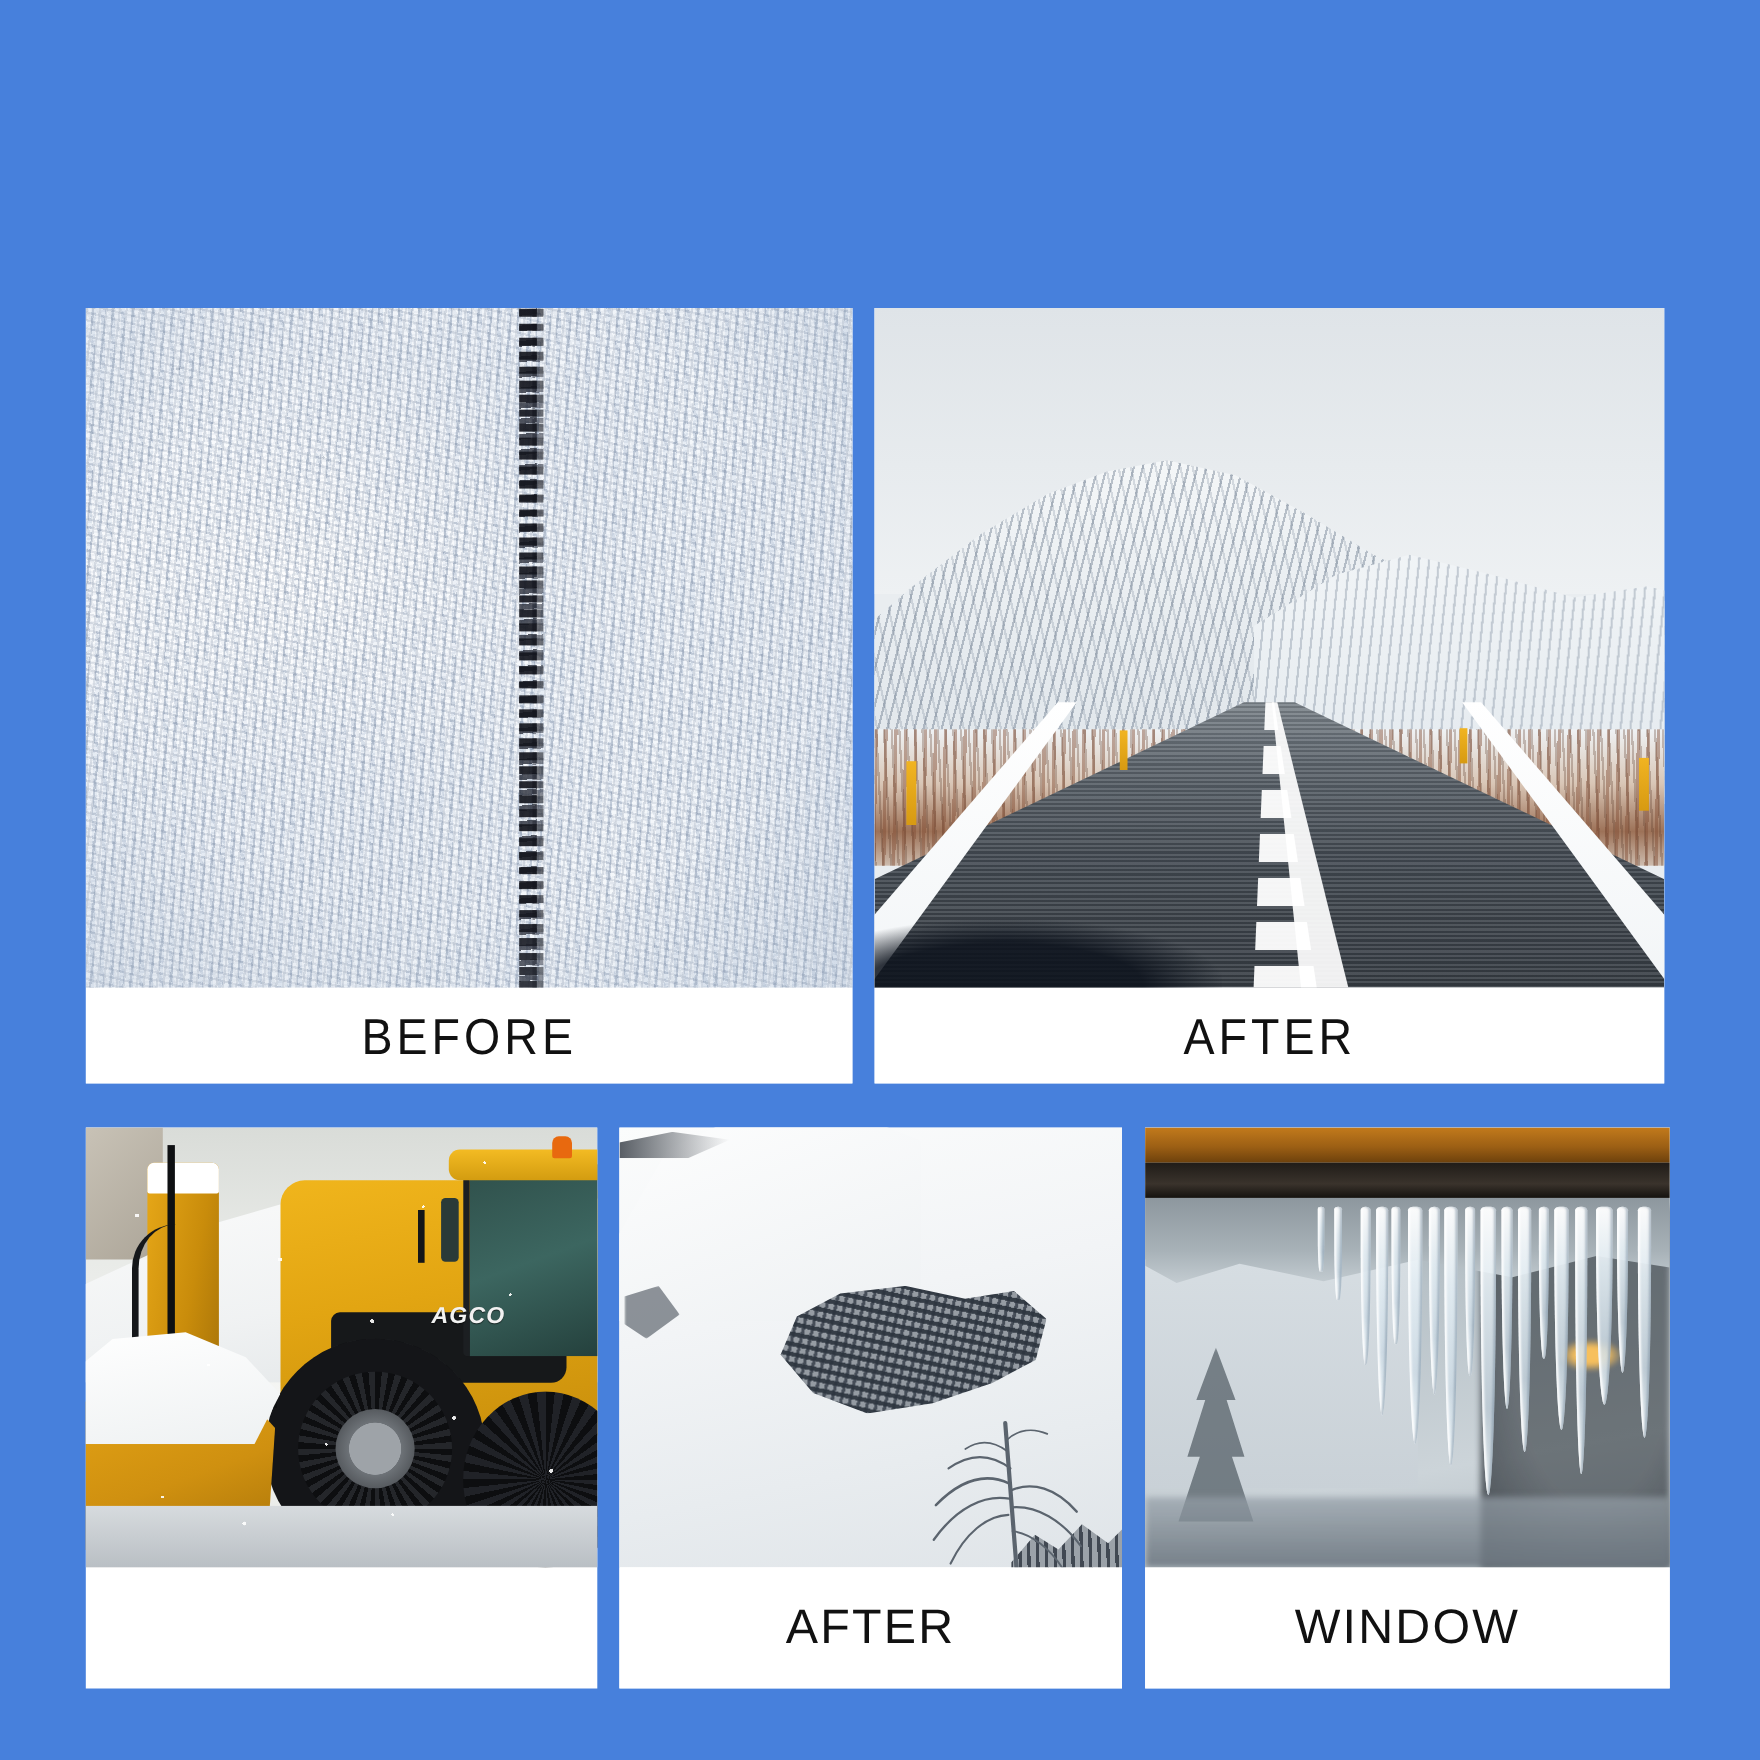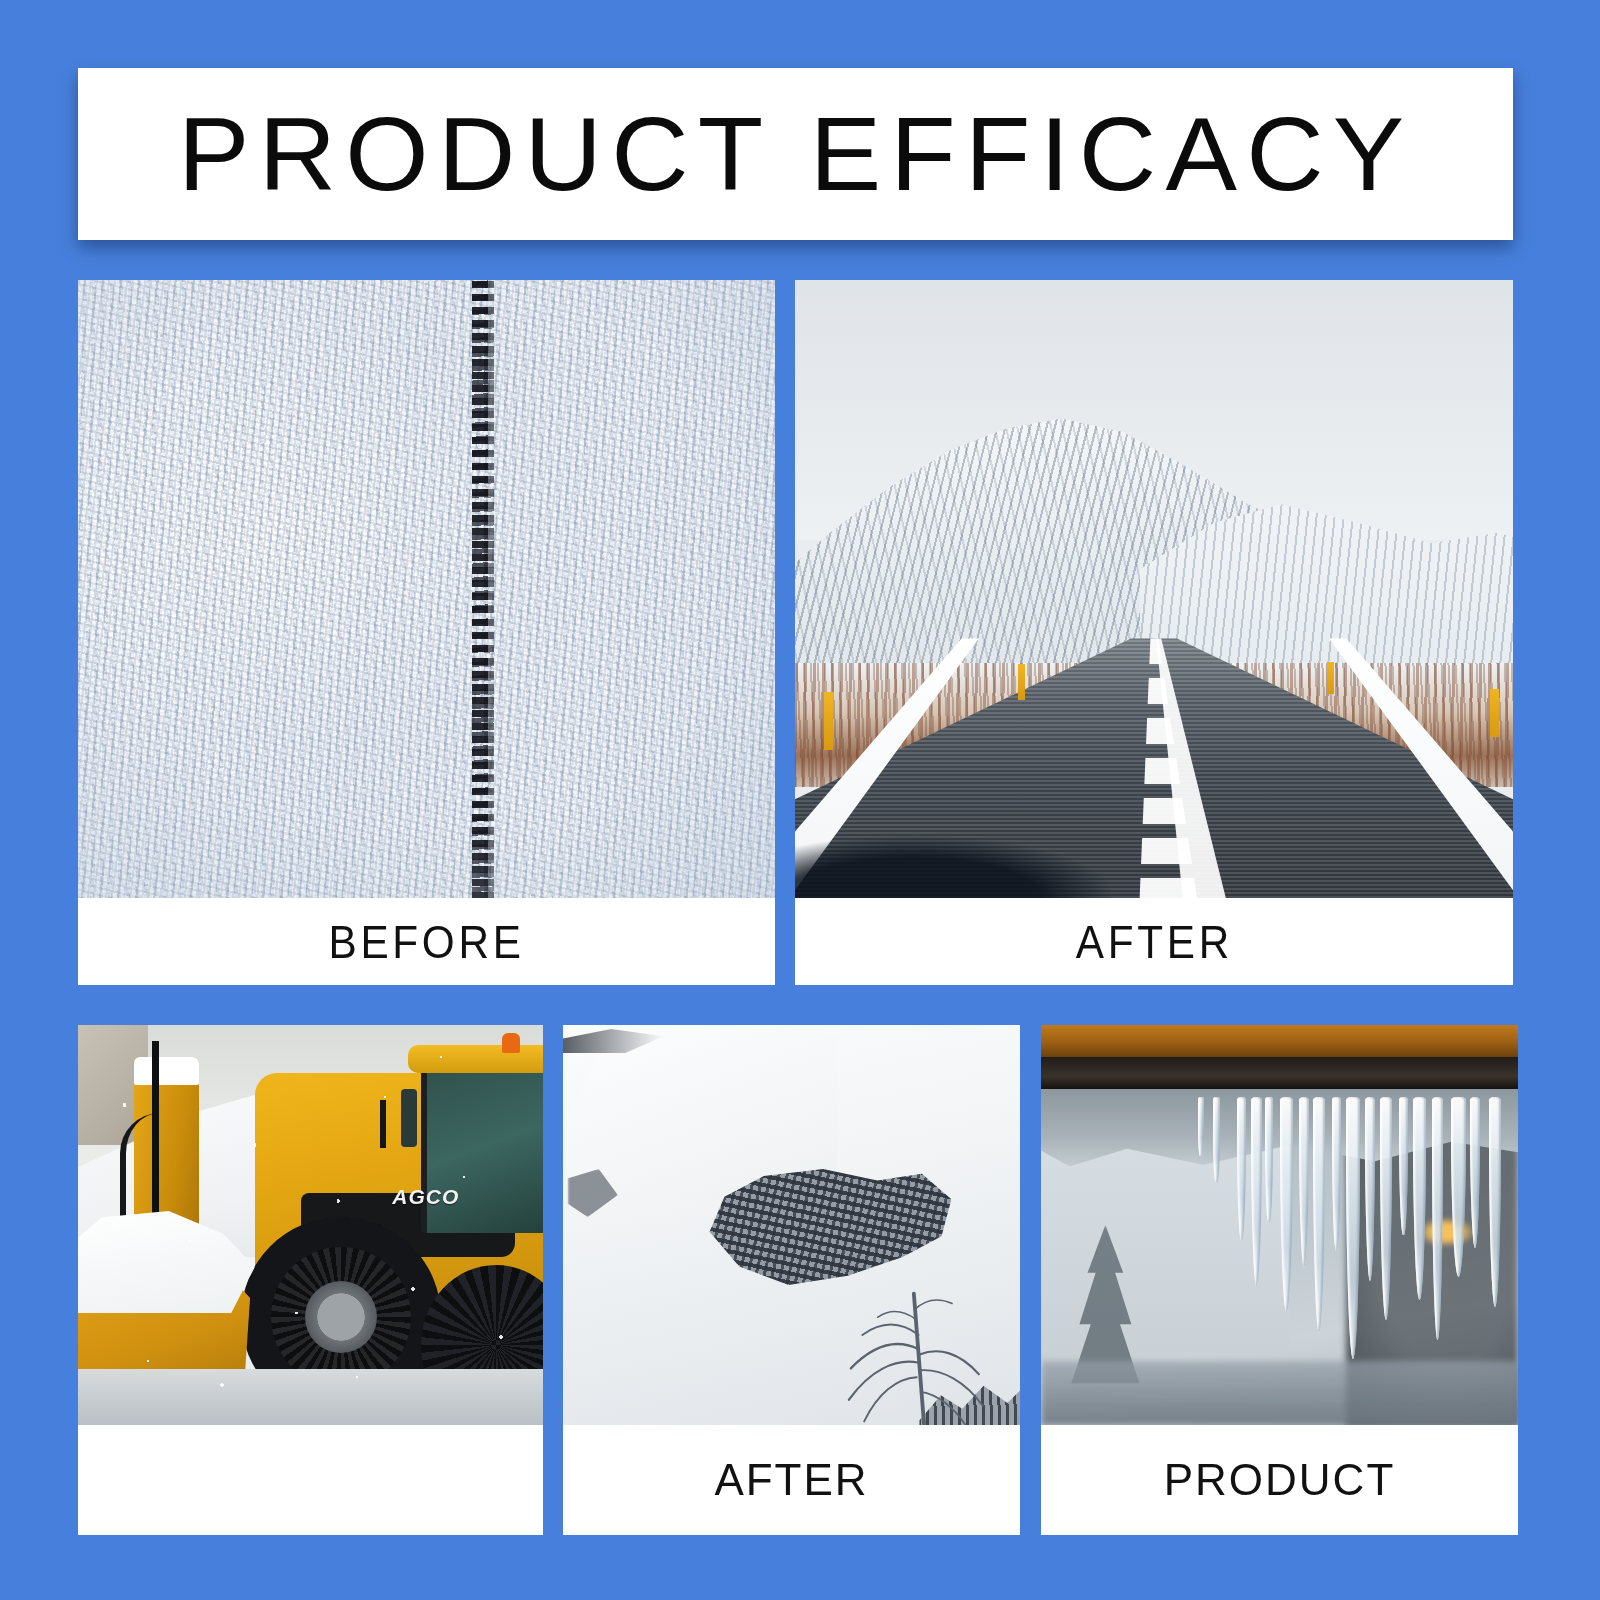--- a/index.html
+++ b/index.html
@@ -479,23 +479,20 @@
     box-shadow: inset -2px 0 2px rgba(120,140,158,.5), inset 2px 0 2px rgba(255,255,255,.9);
   }
 
   .sr { position: absolute; width: 1px; height: 1px; overflow: hidden; clip: rect(0 0 0 0); }
 </style>
 </head>
 <body>
 
 <div id="poster">
 
-  <div class="title-bar">
-    <div class="title-text">PRODUCT EFFICACY</div>
-  </div>
 
   <div class="card" id="card-after">
     <div class="photo">
       <div class="photo-inner" style="background:#e9edf0;">
         <div class="road-sky"></div>
         <div class="road-mtn"></div>
         <div class="road-mtn2"></div>
         <div class="road-field"></div>
         <div class="road-surface"></div>
         <div class="road-shoulder-l"></div>
@@ -618,17 +615,17 @@
           <div class="icicle" style="left:94%; width:12px; height:64%;"></div>
           <div class="icicle" style="left:36%; width:7px;  height:26%;"></div>
           <div class="icicle" style="left:33%; width:6px;  height:18%;"></div>
         </div>
         <div class="win-trim"></div>
         <div class="win-frame"></div>
       </div>
       <span class="sr">Long icicles hanging from the top of a window with a warm wood trim, blurred snowy trees and a lamp outside</span>
     </div>
     <div class="caption">
-      <span class="caption-text">PRODUCT</span>
+      <span class="caption-text">WINDOW</span>
     </div>
   </div>
 
 </div>
 
 </body></html>

